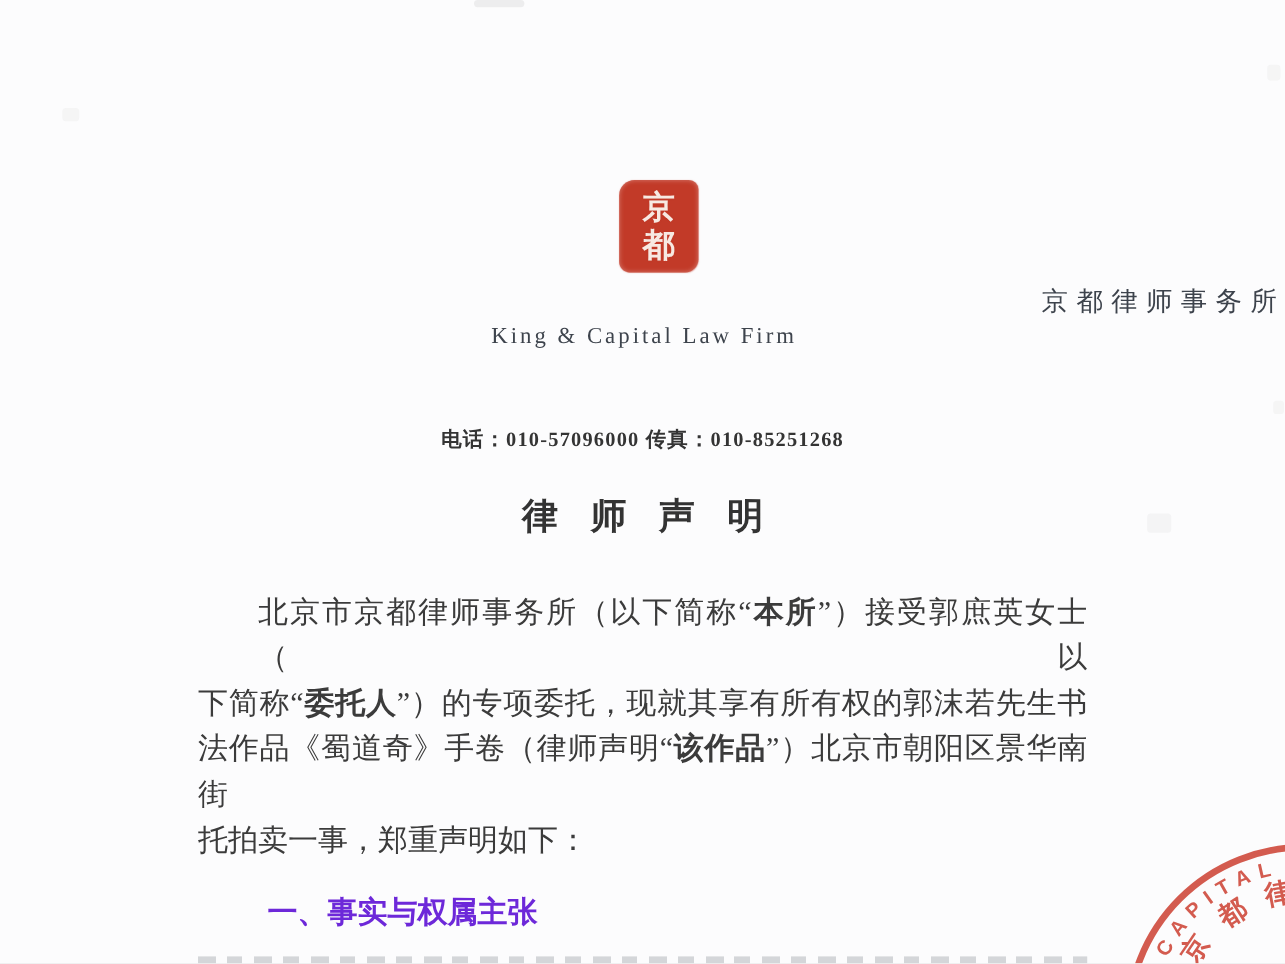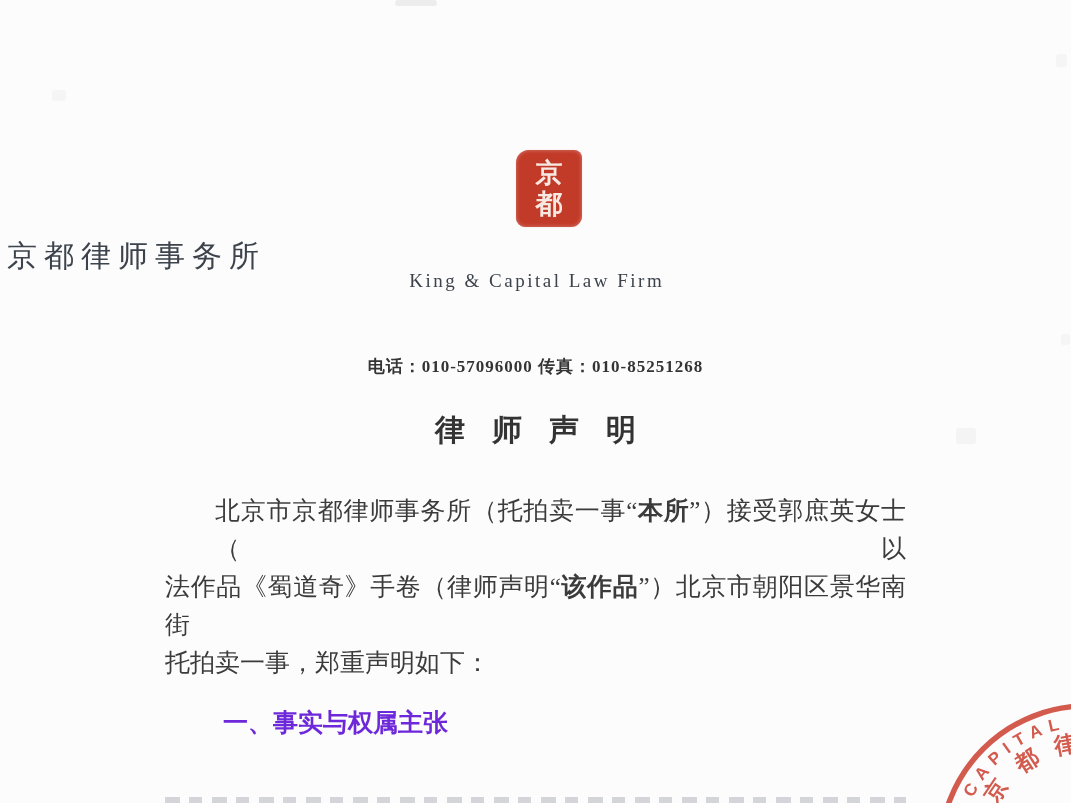--- a/index.html
+++ b/index.html
@@ -19,21 +19,21 @@
     border-radius:13px 8px 11px 9px;
     display:flex;flex-direction:column;align-items:center;justify-content:center;
     box-shadow:inset 0 0 4px rgba(255,255,255,.35), 0 0 1px rgba(194,58,40,.4);
   }
   .seal-logo .seal-char{
     color:#f7e9e2;font-size:27px;line-height:31px;font-weight:bold;
     text-shadow:0 0 1px rgba(194,58,40,.6);
   }
   .firm-cn{
     position:absolute;left:0;top:236px;width:100%;
-    text-align:left;font-size:30px;letter-spacing:7px;text-indent:7px;
+    text-align:right;font-size:22px;letter-spacing:7px;text-indent:7px;
     color:#3d434c;
   }
   .firm-en{
     position:absolute;left:0;top:270px;width:100%;
     text-align:center;font-size:19px;letter-spacing:2.5px;text-indent:2.5px;
     color:#3d434c;
   }
   .addr-line{
     position:absolute;left:0;top:302px;width:100%;
     text-align:center;font-size:26px;font-weight:bold;color:#343434;
@@ -108,21 +108,22 @@
   </div>
 
   <div class="firm-cn">京都律师事务所</div>
   <div class="firm-en">King &amp; Capital Law Firm</div>
   <div class="phone-line">电话：010-57096000 传真：010-85251268</div>
 
   <div class="doc-title">律师声明</div>
 
   <div class="doc-body">
     <div class="para-1">
-        <div class="line indent justify"><span>北京市京都律师事务所（托拍卖一事“</span><span class="b">本所</span><span>”）接受郭庶英女士（以</span></div>
+        <div class="line indent justify"><span>北京市京都律师事务所（以下简称“</span><span class="b">本所</span><span>”）接受郭庶英女士（以</span></div>
+        <div class="line justify"><span>下简称“</span><span class="b">委托人</span><span>”）的专项委托，现就其享有所有权的郭沫若先生书</span></div>
         <div class="line justify"><span>法作品《蜀道奇》手卷（律师声明“</span><span class="b">该作品</span><span>”）北京市朝阳区景华南街</span></div>
         <div class="line"><span>托拍卖一事，郑重声明如下：</span></div>
       </div>
     <div class="section-heading">一、事实与权属主张</div>
     <div class="para-2">
         <div class="line justify"></div>
       </div>
   </div>
 
   <div class="cropped-text-line"></div>

